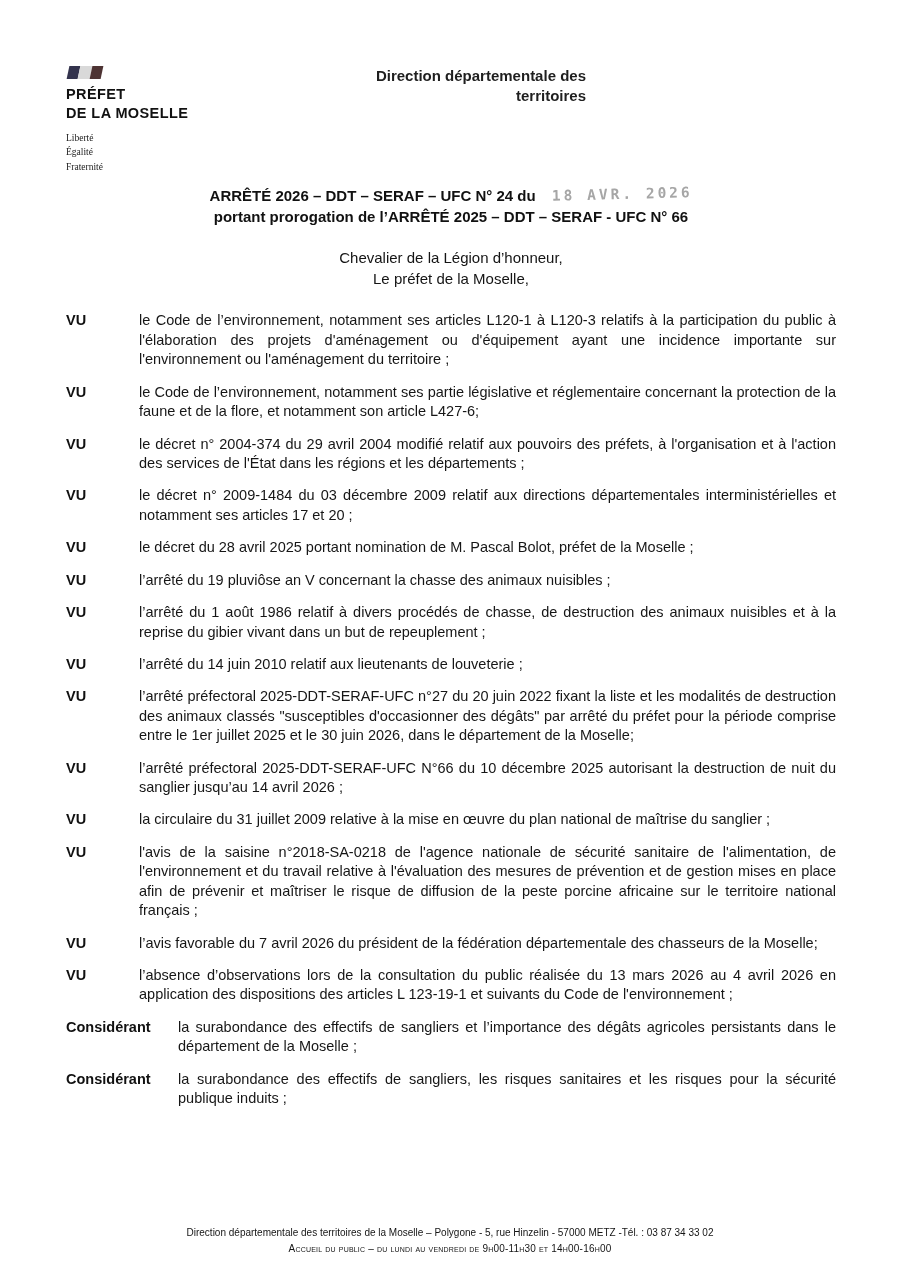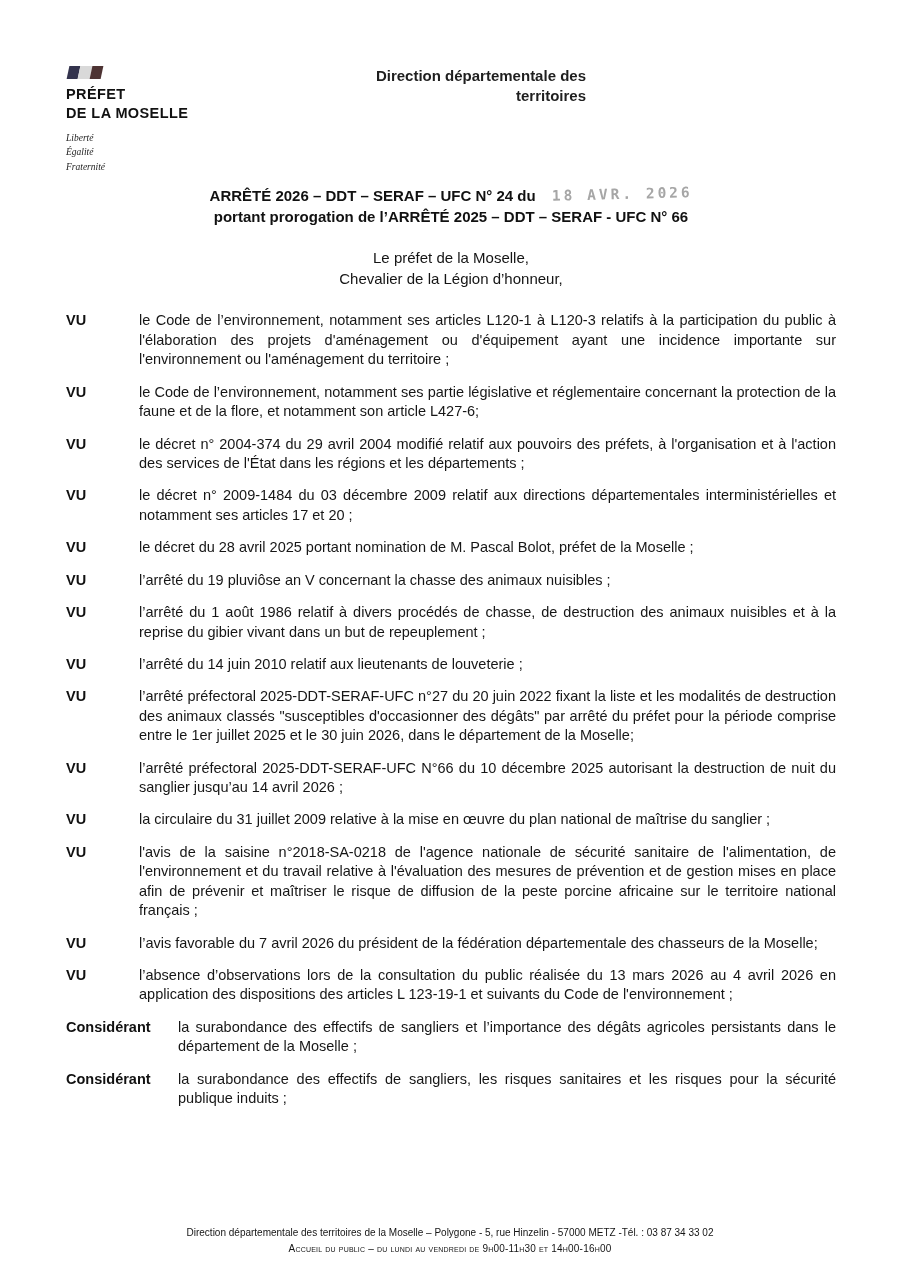--- a/index.html
+++ b/index.html
@@ -17,21 +17,21 @@
 
   
   .header { display:flex; align-items:flex-start;gap:28px; }
   .logo-block { width:220px; }
   .flag { display:flex; width:34px; height:13px; margin:0 0 6px 2px; transform:skewX(-12deg); }
   .flag span { flex:1; }
   .flag .f1 { background:#33334d; }
   .flag .f2 { background:#d9d9d9; }
   .flag .f3 { background:#4d3333; }
   .logo-title { font-weight:bold; font-size:14.5px; line-height:1.3; letter-spacing:0.4px; color:#111; }
-  .motto { margin-top:8px; font-family:"Liberation Serif", serif; font-style:italic; font-size:9.5px; line-height:1.55; color:#222; }
+  .motto { margin-top:8px; font-family:"Liberation Serif", serif; font-size:9.5px; line-height:1.55; color:#222; }
   .dept-title { width:272px; text-align:right; font-weight:bold; font-size:15px; line-height:1.3; color:#1f1f1f; }
 
   
   .title-block { margin-top:12px; text-align:center; font-weight:bold; font-size:15px; color:#111; }
   .title-line1 { white-space:nowrap; }
   .stamp {
     display:inline-block; margin-left:16px;
     font-family:"DejaVu Sans Mono", monospace;
     font-size:14.5px; font-weight:bold;
     color:#a6a6a6; letter-spacing:3px;
@@ -84,22 +84,22 @@
     </header>
 
     <section class="title-block">
       <div class="title-line1">
         <span>ARRÊTÉ 2026 – DDT – SERAF – UFC N° 24 du</span><span class="stamp">18 AVR. 2026</span>
       </div>
       <div class="title-line2">portant prorogation de l’ARRÊTÉ 2025 – DDT – SERAF -  UFC N° 66</div>
     </section>
 
     <section class="salutation">
+      <div>Chevalier de la Légion d’honneur,</div>
       <div>Le préfet de la Moselle,</div>
-      <div>Chevalier de la Légion d’honneur,</div>
     </section>
 
     <section class="clauses">
       <div class="clause">
         <div class="clause-label">VU</div>
         <div class="clause-text">le Code de l’environnement, notamment ses articles L120-1 à L120-3 relatifs à la participation du public à l'élaboration des projets d'aménagement ou d'équipement ayant une incidence importante sur l'environnement ou l'aménagement du territoire ;</div>
       </div>
       <div class="clause">
         <div class="clause-label">VU</div>
         <div class="clause-text">le Code de l’environnement, notamment ses partie législative et réglementaire concernant la protection de la faune et de la flore, et notamment son article L427-6;</div>

